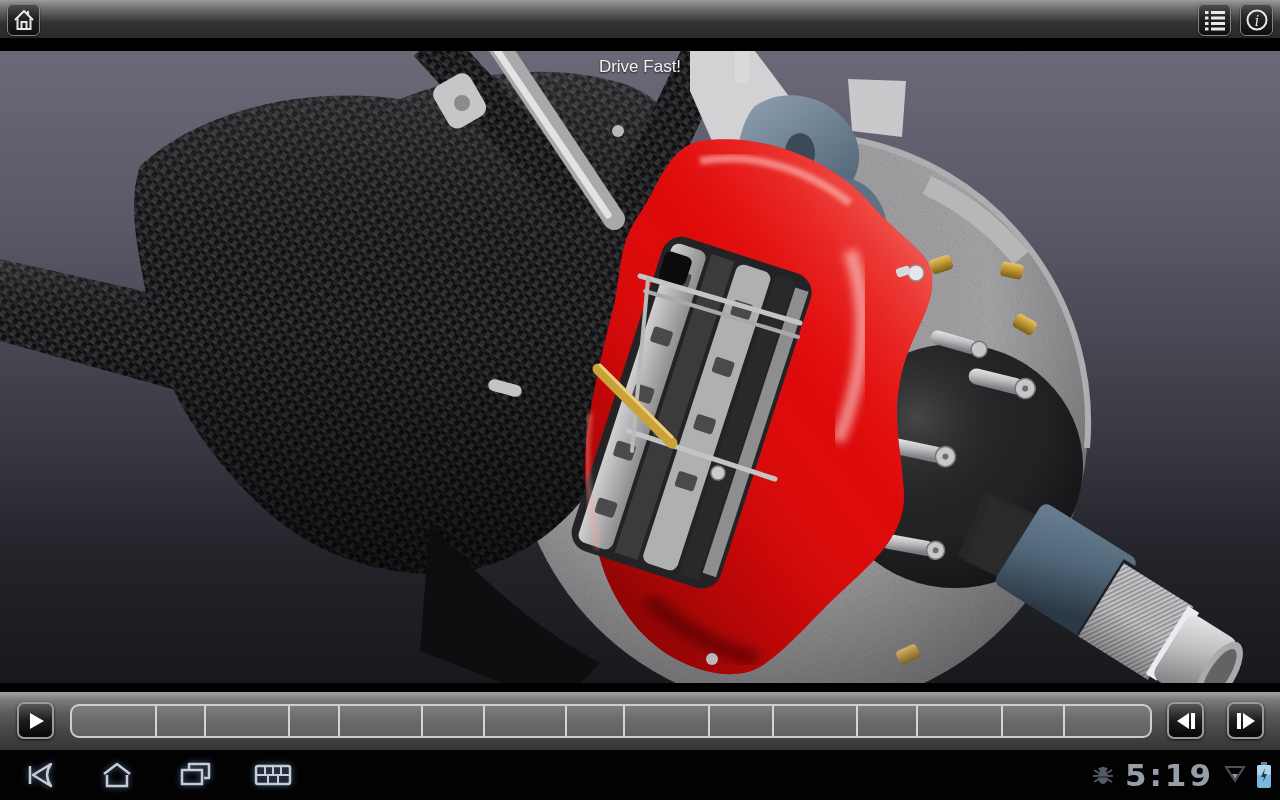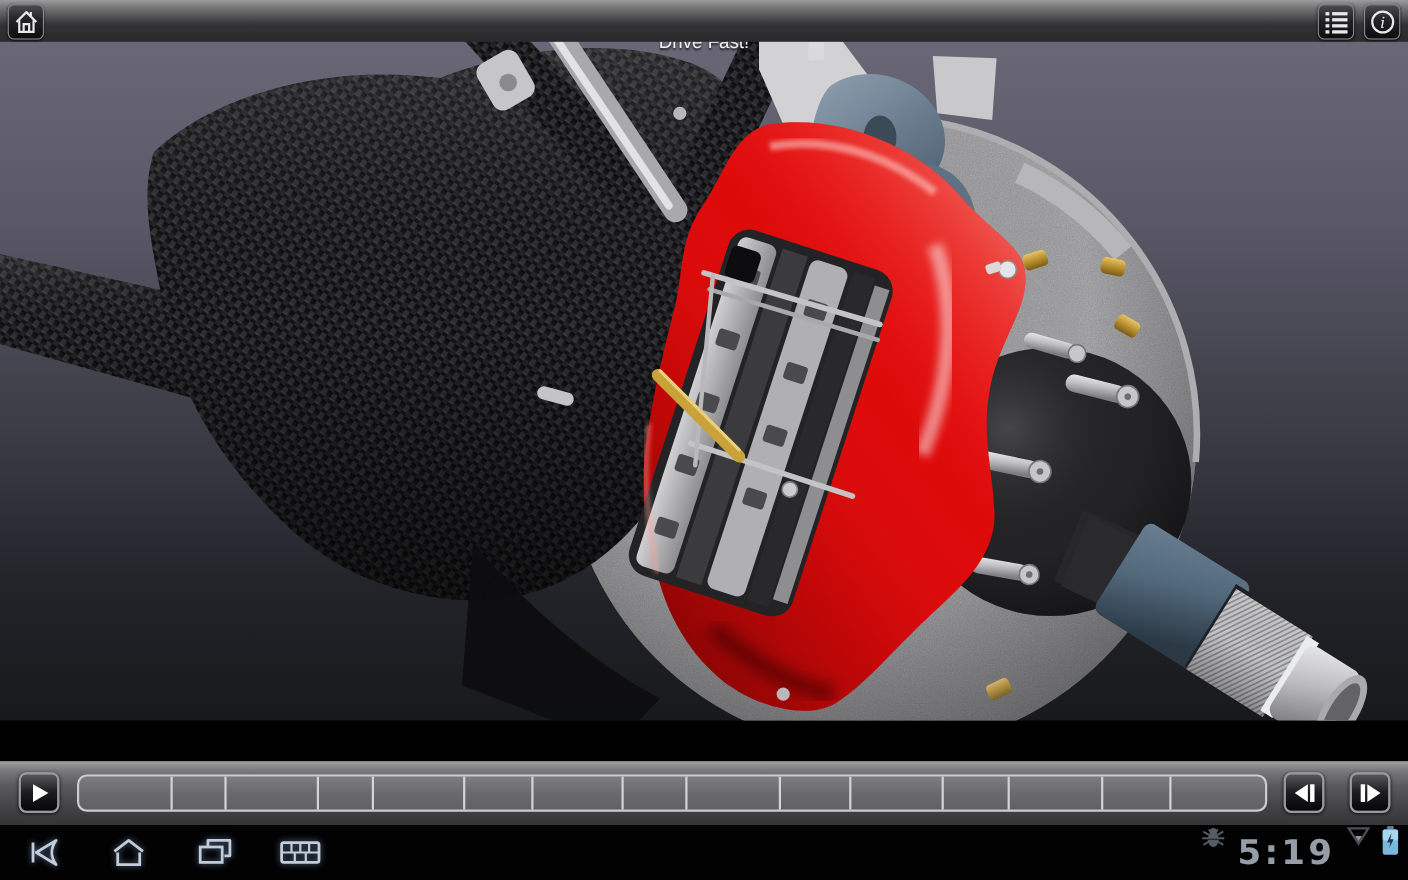--- a/index.html
+++ b/index.html
@@ -11,21 +11,21 @@
   .top-bar { position:absolute; left:0; top:0; width:1280px; height:38px;
     background:linear-gradient(180deg,#9b9b9b 0%,#6f6f71 22%,#454548 48%,#323235 60%,#2a2a2d 100%);
     z-index:30; }
   .tb-btn { position:absolute; top:3px; width:33px; height:33px; border-radius:6px;
     background:linear-gradient(180deg,#4e4e50 0%,#232326 45%,#0d0d0f 100%);
     border:1px solid #87878a; box-shadow:inset 0 1px 0 rgba(255,255,255,.25), 0 1px 2px rgba(0,0,0,.6);
     display:flex; align-items:center; justify-content:center; cursor:pointer; }
   .tb-btn svg { display:block; }
 
   
-  .viewport { position:absolute; left:0; top:23px; width:1280px; height:632px;
+  .viewport { position:absolute; left:0; top:51px; width:1280px; height:632px;
     background:linear-gradient(180deg,#6b6878 0%,#5a5766 28%,#3b3c46 58%,#23242a 80%,#17191c 100%);
     overflow:hidden; z-index:10; }
   .viewport svg.scene { position:absolute; left:0; top:0; }
   .overlay-text { position:absolute; left:0; top:6px; width:100%; text-align:center;
     color:#f2f2f2; font-size:17px; text-shadow:0 1px 2px rgba(0,0,0,.8); z-index:5; }
 
   
   .playback-bar { position:absolute; left:0; top:692px; width:1280px; height:58px;
     background:linear-gradient(180deg,#a2a2a2 0%,#7b7b7d 14%,#5a5a5c 38%,#454547 70%,#353538 100%);
     z-index:30; }
@@ -38,21 +38,21 @@
     background:linear-gradient(180deg,#7d7d7f 0%,#6a6a6c 50%,#616163 100%);
     cursor:pointer; }
   .timeline .tick { position:absolute; top:0; width:2px; height:100%; background:#d4d4d4; }
 
   
   .system-bar { position:absolute; left:0; top:750px; width:1280px; height:50px;
     background:#020203; z-index:40; }
   .nav-group { position:absolute; left:0; top:0; height:50px; display:flex; align-items:center; }
   .nav-btn { width:78px; height:50px; display:flex; align-items:center; justify-content:center; cursor:pointer; }
   .nav-btn svg { filter:drop-shadow(0 0 3px rgba(120,150,195,.75)); }
-  .status-group { position:absolute; right:8px; top:0; height:50px; display:flex; gap:10px; }
+  .status-group { position:absolute; right:8px; top:0; height:50px; display:flex; align-items:center; gap:10px; }
   .clock { font-family:"DejaVu Sans", sans-serif; font-weight:bold; font-size:31px;
     color:#959da7; letter-spacing:3px; line-height:50px; }
 </style>
 </head>
 <body>
 
 <div class="screen">
 
   <div class="top-bar">
     <div class="tb-btn" style="left:7px;">

